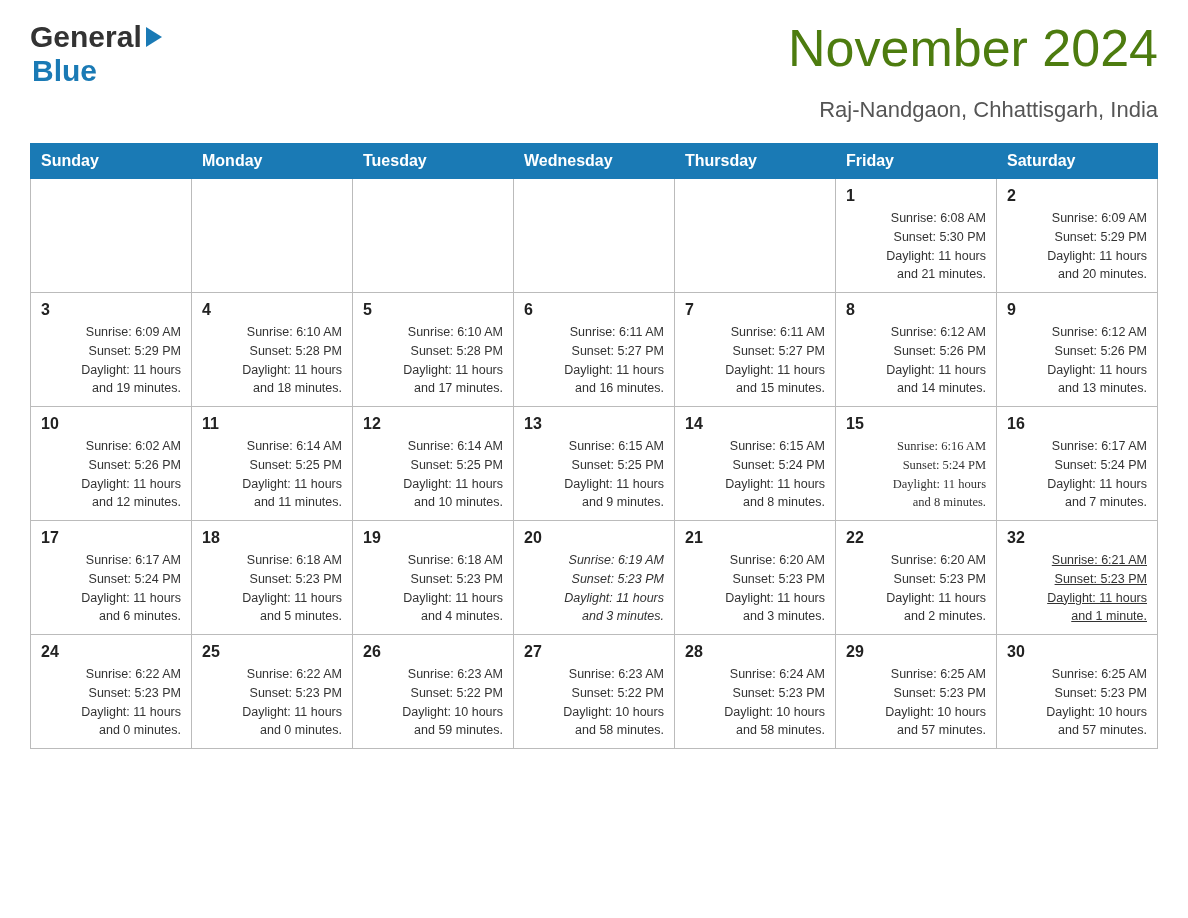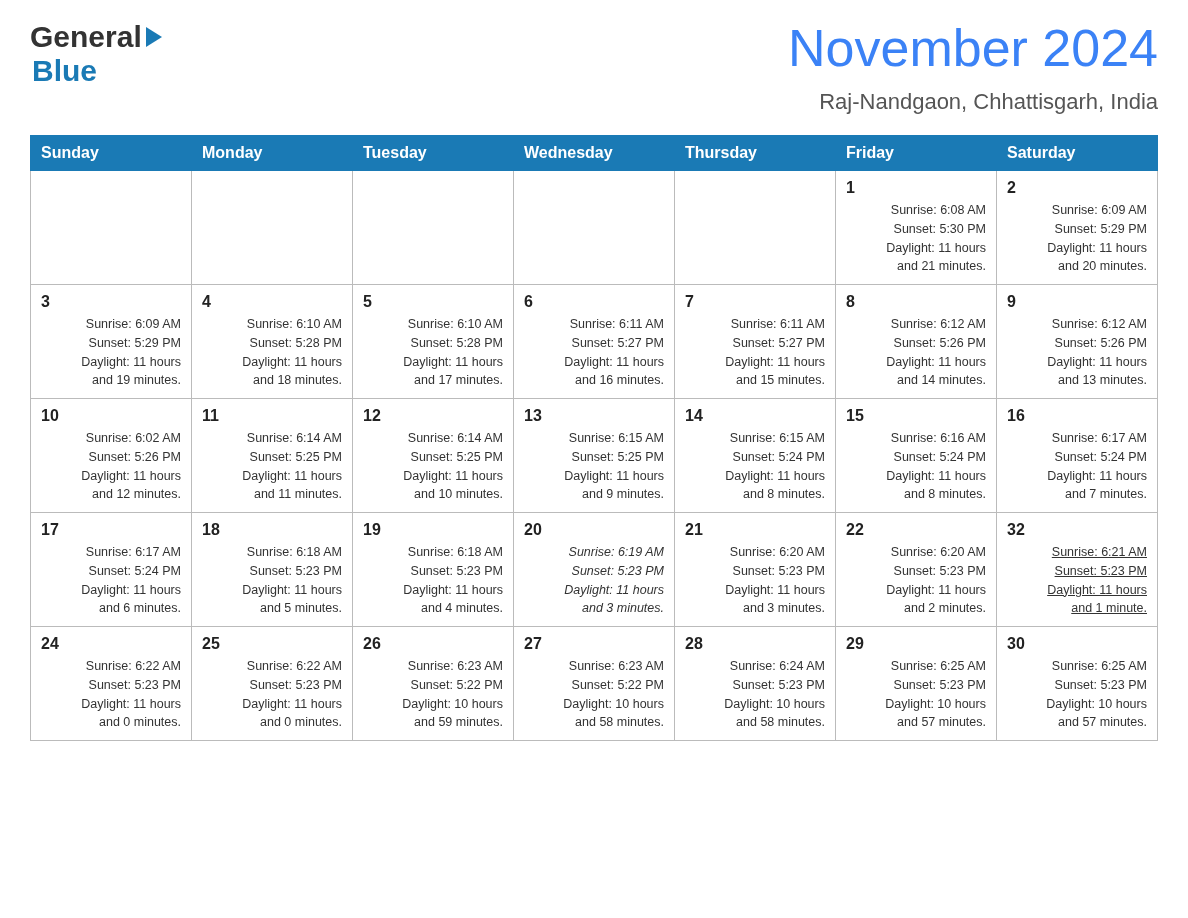--- a/index.html
+++ b/index.html
@@ -21,27 +21,27 @@
       display: flex;
       flex-direction: column;
       align-items: flex-start;
     }
     .title-section {
       text-align: right;
     }
     .calendar-title {
       font-size: 52px;
       font-weight: normal;
-      color: #3b82f6;
+      color: #4d7c0f;
       line-height: 1.1;
     }
     .calendar-subtitle {
       font-size: 22px;
       color: #555;
-      margin-top: 12px;
+      margin-top: 20px;
     }
     .calendar {
       width: 100%;
       border-collapse: collapse;
       border: 1px solid #999;
     }
     .calendar th {
       background-color: #1a7ab5;
       color: #fff;
       font-size: 16px;
@@ -239,21 +239,21 @@
         </td>
         <td>
           <span class="day-number">14</span>
           <div class="day-info" style="white-space: pre-line;">Sunrise: 6:15 AM
 Sunset: 5:24 PM
 Daylight: 11 hours
 and 8 minutes.</div>
         </td>
         <td>
           <span class="day-number">15</span>
-          <div class="day-info" style="white-space: pre-line;">Sunrise: 6:16 AM
+          <div class="day-info" style="white-space: pre-line; font-family: Liberation Serif, serif;">Sunrise: 6:16 AM
 Sunset: 5:24 PM
 Daylight: 11 hours
 and 8 minutes.</div>
         </td>
         <td>
           <span class="day-number">16</span>
           <div class="day-info" style="white-space: pre-line;">Sunrise: 6:17 AM
 Sunset: 5:24 PM
 Daylight: 11 hours
 and 7 minutes.</div>

